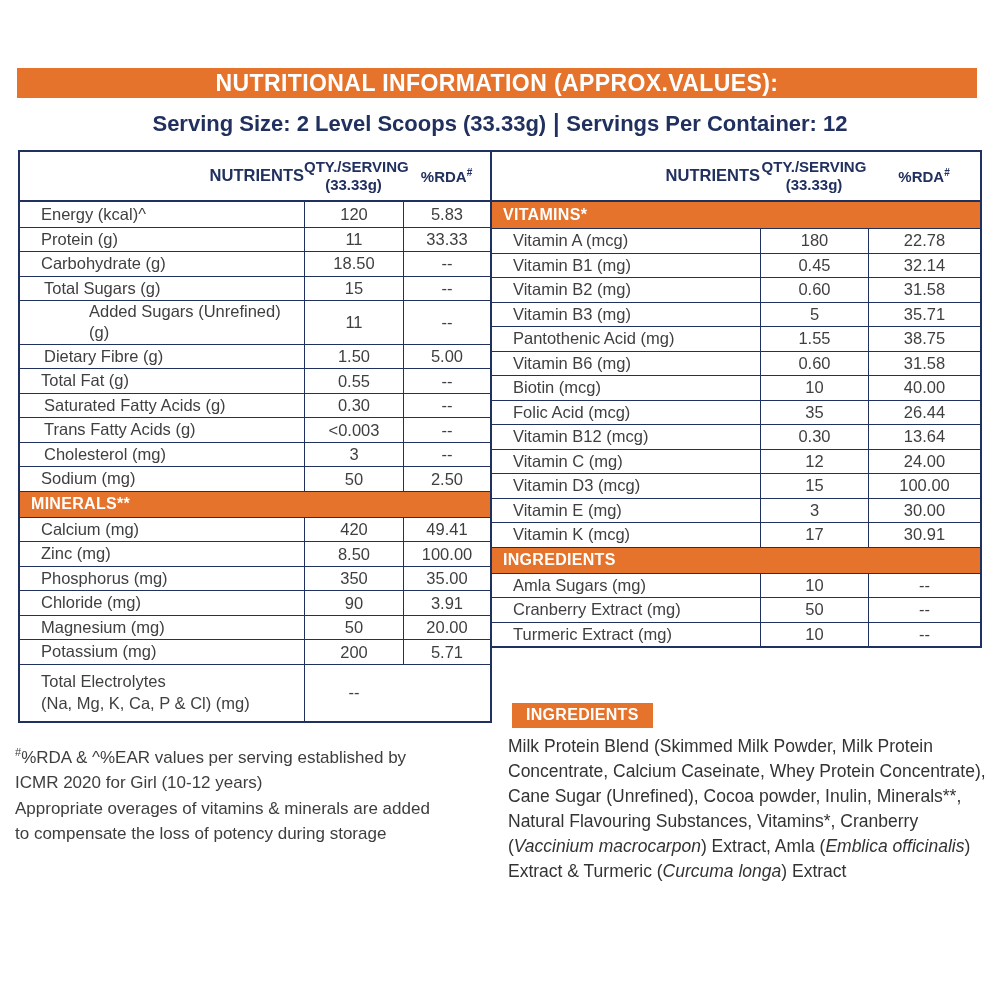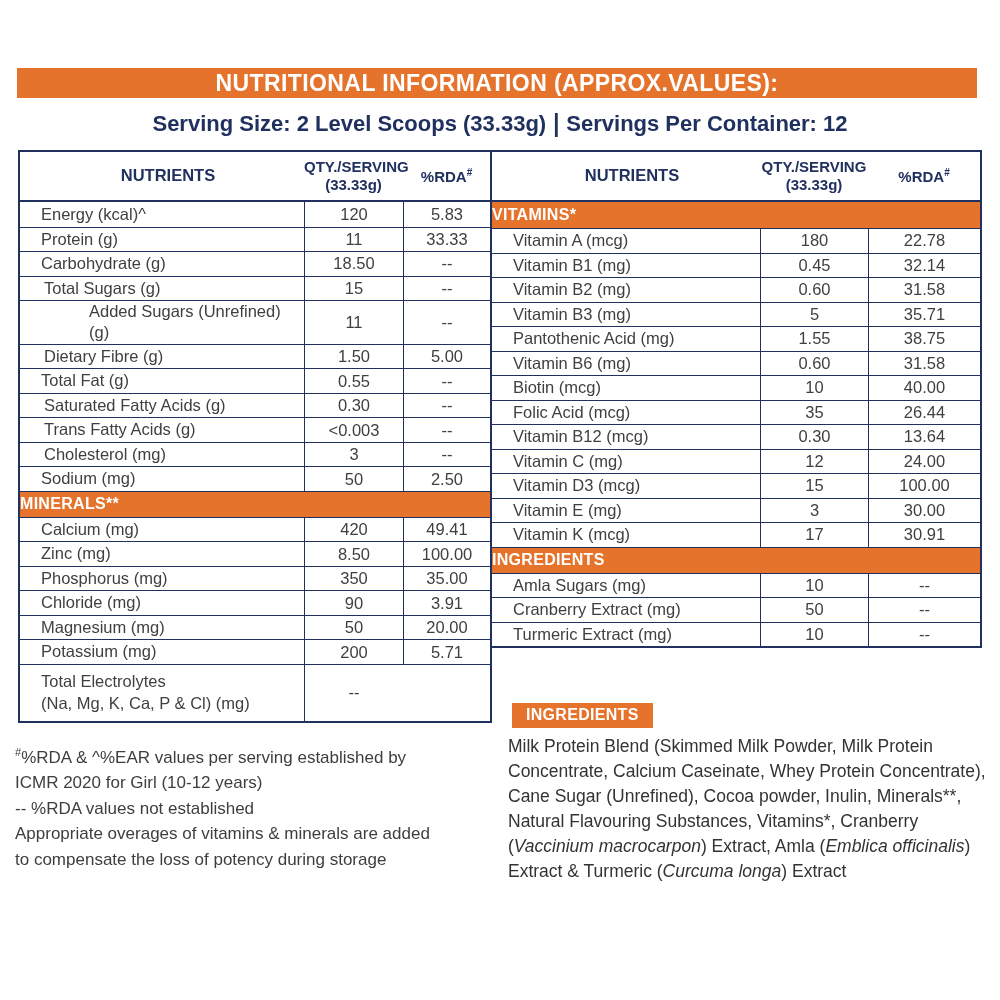--- a/index.html
+++ b/index.html
@@ -21,35 +21,35 @@
 
   .tables{ position:absolute; left:18px; top:150px; display:flex; align-items:flex-start; }
   .ntable{ border:2px solid var(--navy); background:#fff; }
   .ntable.left{ width:474px; }
   .ntable.right{ width:490px; border-left:none; }
 
   .thead{ display:grid; height:50px; border-bottom:2px solid var(--navy); align-items:center; }
   .left .thead, .left .data-row{ grid-template-columns:284px 99px 87px; }
   .right .thead, .right .data-row{ grid-template-columns:268px 108px 112px; }
   .th{ color:var(--navy); font-weight:700; font-size:15px; text-align:center; line-height:1.2; }
-  .th.nutrients{ text-align:center; padding-left:12px; font-size:16.5px; }
+  .th.nutrients{ text-align:right; padding-left:12px; font-size:16.5px; }
   .th sup{ font-size:10px; }
 
   .tbody > div + div{ border-top:1.5px solid var(--navy); }
   .data-row{ display:grid; align-items:stretch; min-height:24.5px; color:var(--rowtext); font-size:16.5px; }
   .data-row.tall{ min-height:57px; }
   .cell{ display:flex; align-items:center; }
   .cell.label{ padding-left:21px; white-space:pre-line; line-height:1.3; }
   .cell.label.indent-1{ padding-left:24px; }
   .cell.label.indent-2{ padding-left:37px;margin-left:32px; }
   .cell.qty, .cell.rda{ justify-content:center; border-left:1.5px solid var(--navy); text-align:center; }
 
   .section-row{
     background:var(--orange); color:#fff; font-weight:700; font-size:16px;
-    min-height:26px; display:flex; align-items:center; letter-spacing:.3px;
+    min-height:26px; display:flex; align-items:center; padding-left:11px; letter-spacing:.3px;
   }
 
   .footnotes{
     position:absolute; left:15px; top:740px; width:484px;
     color:#3e3e3e; font-size:17px; line-height:25.5px;
   }
   .footnotes sup{ font-size:11px; }
 
   .ingredients-badge{
     position:absolute; left:512px; top:703px;
@@ -278,21 +278,20 @@
             <div class="cell rda">--</div>
           </div>
         </div>
     </div>
 
   </div>
 
   <div class="footnotes" id="footnotes">
       <div><sup>#</sup>%RDA &amp; ^%EAR values per serving established by</div>
       <div>ICMR 2020 for Girl (10-12 years)</div>
-      <div>-- %RDA values not established</div>
       <div>Appropriate overages of vitamins &amp; minerals are added</div>
       <div>to compensate the loss of potency during storage</div>
     </div>
 
   <div class="ingredients-badge">INGREDIENTS</div>
   <p class="ingredients-text" id="ingredients-text"><span>Milk Protein Blend (Skimmed Milk Powder, Milk Protein Concentrate, Calcium Caseinate, Whey Protein Concentrate), Cane Sugar (Unrefined), Cocoa powder, Inulin, Minerals**, Natural Flavouring Substances, Vitamins*, Cranberry (</span><span class="it">Vaccinium macrocarpon</span><span>) Extract, Amla (</span><span class="it">Emblica officinalis</span><span>) Extract &amp; Turmeric (</span><span class="it">Curcuma longa</span><span>) Extract</span></p>
 
 </div>
 
 </body></html>

